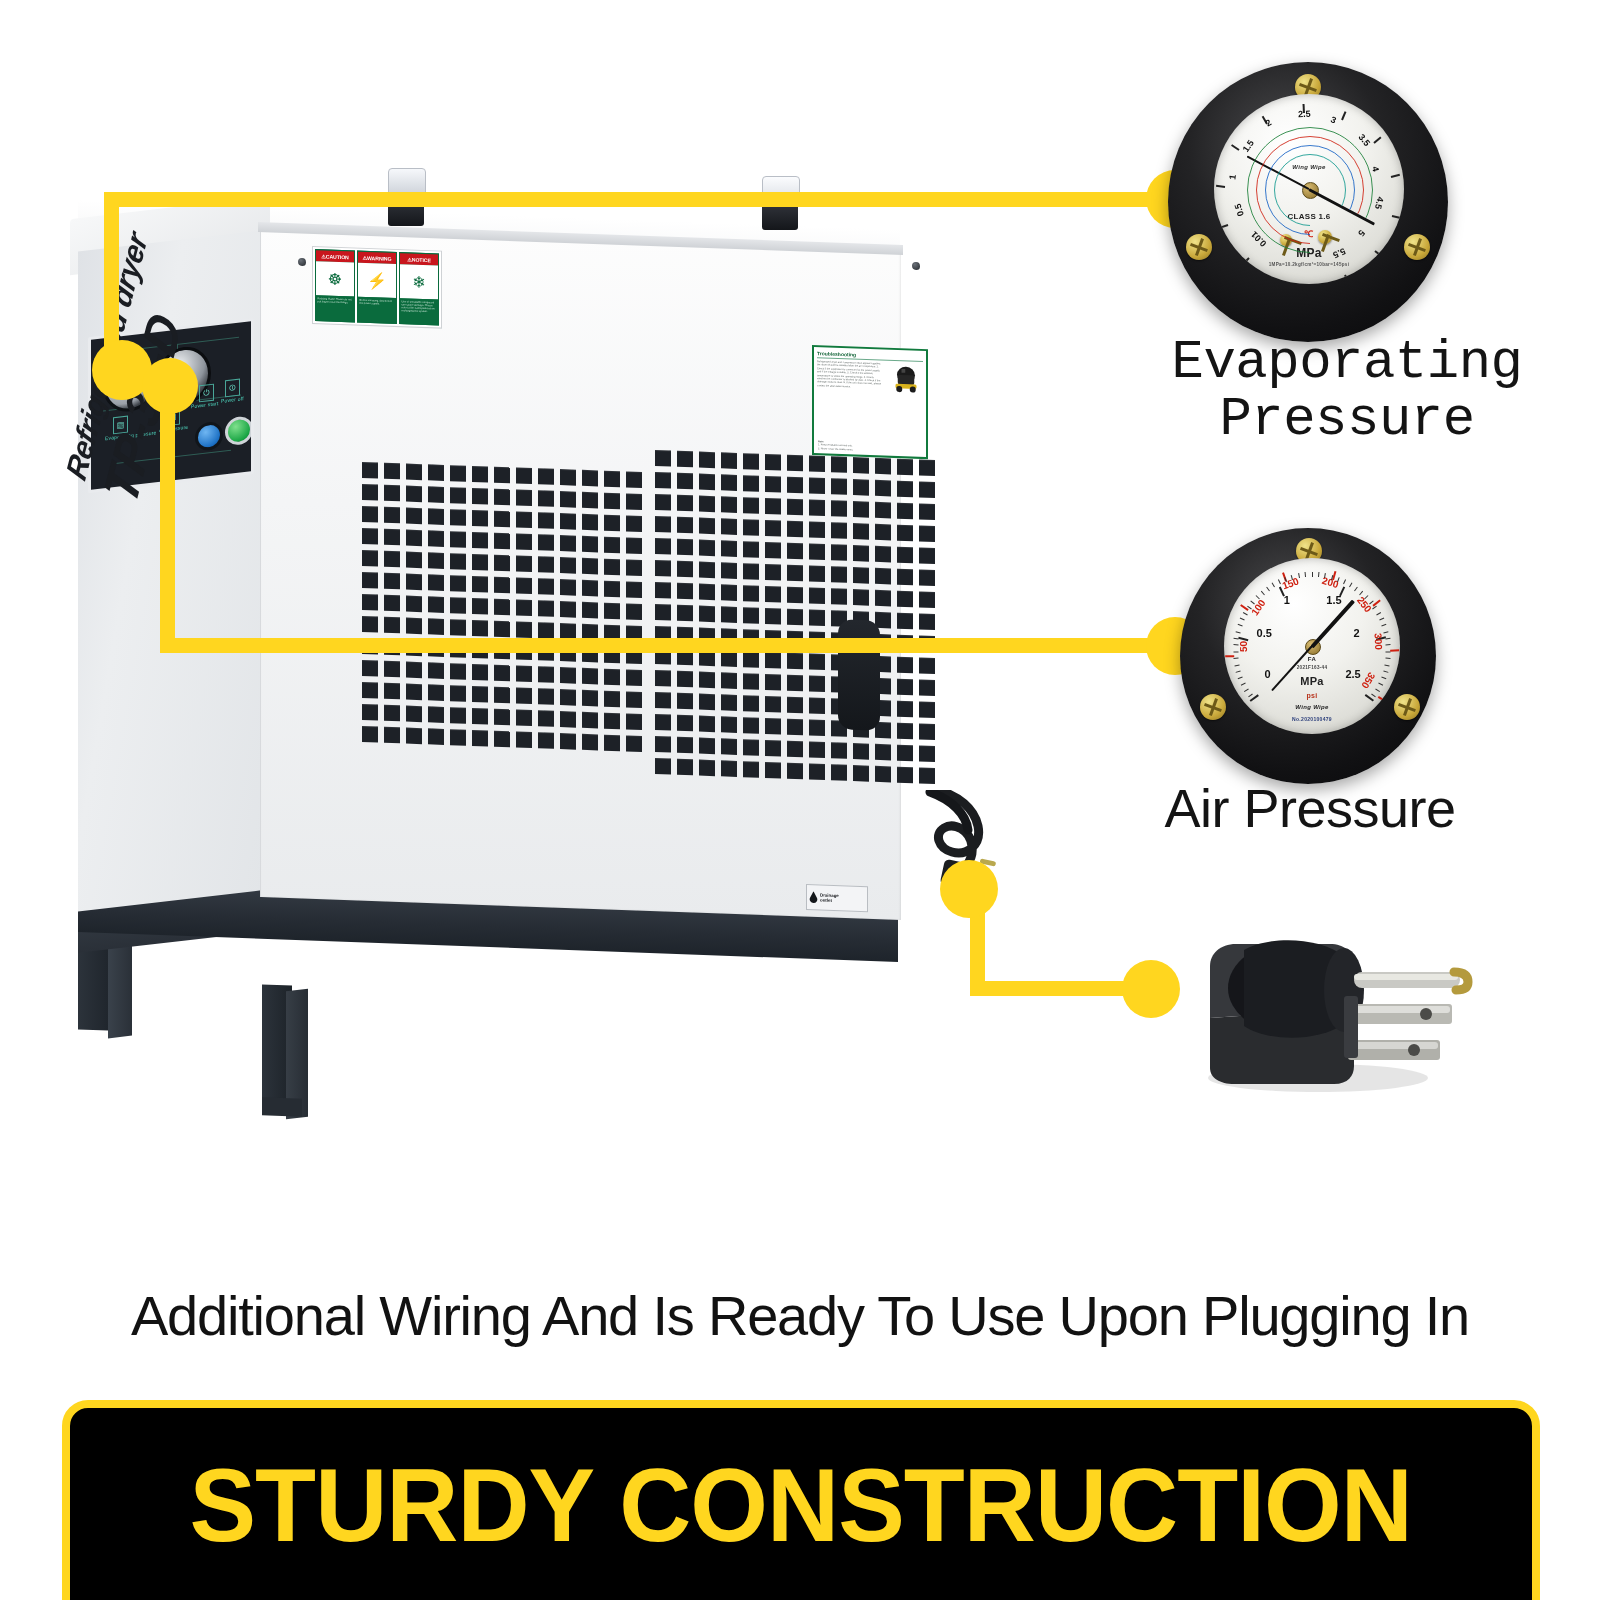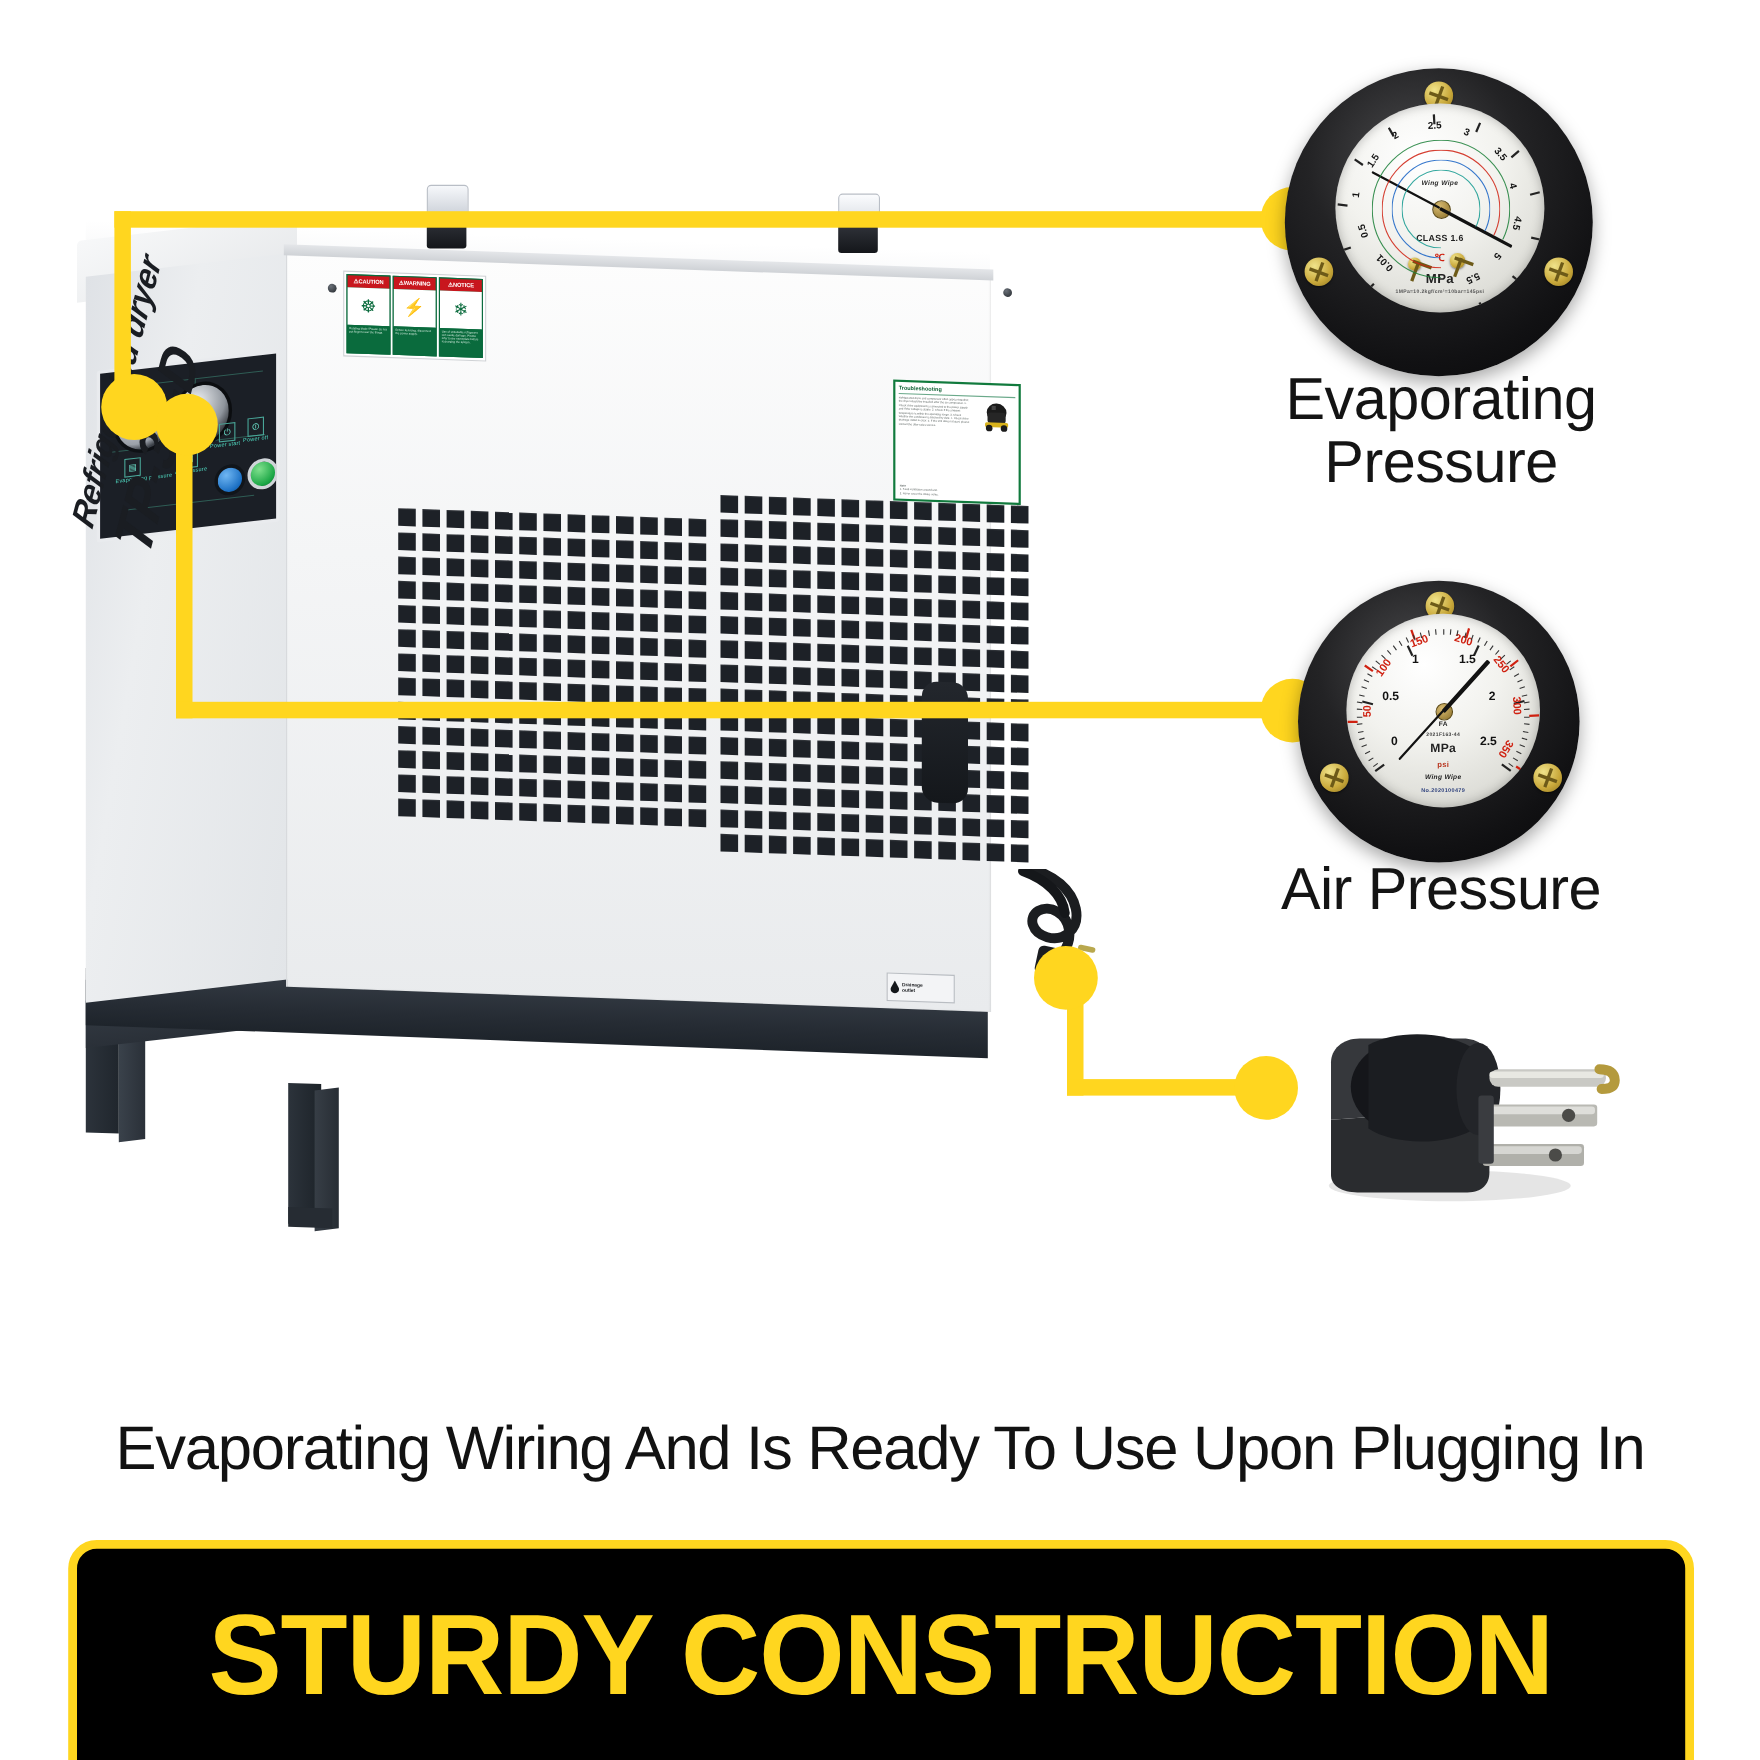--- a/index.html
+++ b/index.html
@@ -817,21 +817,21 @@
         <div class="gtick" style="left: 160.396px; top: 148.072px; width: 2px; height: 9px; transform: rotate(128.636deg);"></div>
         <div class="glabel" style="left: 145.022px; top: 133.579px; font-size: 9px; transform: rotate(128.636deg);">5</div>
         <div class="gtick" style="left: 129.923px; top: 172.036px; width: 2px; height: 9px; transform: rotate(155deg);"></div>
         <div class="glabel" style="left: 118.851px; top: 154.16px; font-size: 9px; transform: rotate(155deg);">5.5</div>
         <div style="position: absolute; left: 33px; top: 33px; width: 124px; height: 124px; border-radius: 50%; border: 1px solid rgb(26, 127, 55); clip-path: polygon(0px 0px, 100% 0px, 100% 72%, 50% 72%, 50% 100%, 0px 100%); opacity: 0.85;"></div>
         <div style="position: absolute; left: 42px; top: 42px; width: 106px; height: 106px; border-radius: 50%; border: 1px solid rgb(207, 32, 16); clip-path: polygon(0px 0px, 100% 0px, 100% 72%, 50% 72%, 50% 100%, 0px 100%); opacity: 0.85;"></div>
         <div style="position: absolute; left: 51px; top: 51px; width: 88px; height: 88px; border-radius: 50%; border: 1px solid rgb(20, 96, 196); clip-path: polygon(0px 0px, 100% 0px, 100% 72%, 50% 72%, 50% 100%, 0px 100%); opacity: 0.85;"></div>
         <div style="position: absolute; left: 60px; top: 60px; width: 70px; height: 70px; border-radius: 50%; border: 1px solid rgb(17, 153, 142); clip-path: polygon(0px 0px, 100% 0px, 100% 72%, 50% 72%, 50% 100%, 0px 100%); opacity: 0.85;"></div>
       </div>
   </div>
-  <div class="cap-title" style="left:1100px;top:335px;width:420px;">
+  <div class="cap-title" style="left:1137px;top:335px;width:420px;font-family:Liberation Mono, monospace;">
     <div>Evaporating</div>
     <div>Pressure</div>
   </div>
 
   <div class="gauge-wrap" style="left:1180px;top:528px;width:256px;height:256px;">
     <div class="gauge-body"></div>
     <div class="gscrew" style="left:116px;top:10px;"></div>
     <div class="gscrew" style="left:20px;top:166px;"></div>
     <div class="gscrew" style="left:214px;top:166px;"></div>
     <div class="gauge-face" id="g2face" style="left:44px;top:30px;width:176px;height:176px;">
@@ -940,19 +940,19 @@
     <path d="M296 72 q14 0 14 10 q0 8 -12 8" fill="none" stroke="#b49a3d" stroke-width="9" stroke-linecap="round"></path>
     <rect x="196" y="104" width="98" height="20" rx="3" fill="#b9b9b3"></rect>
     <rect x="196" y="106" width="96" height="7" rx="3" fill="#dededa"></rect>
     <circle cx="268" cy="114" r="6" fill="#4b4b48"></circle>
     <rect x="190" y="140" width="92" height="20" rx="3" fill="#b0b0aa"></rect>
     <rect x="190" y="142" width="90" height="7" rx="3" fill="#d6d6d2"></rect>
     <circle cx="256" cy="150" r="6" fill="#4b4b48"></circle>
     <rect x="186" y="96" width="14" height="62" rx="3" fill="#3a3c40"></rect>
   </svg>
 
-  <div class="big-caption" style="top:1282px;">Evaporating Wiring And Is Ready To Use Upon Plugging In</div>
+  <div class="big-caption" style="top:1282px;">Additional Wiring And Is Ready To Use Upon Plugging In</div>
 
   <div class="banner">
     <div class="banner-text">STURDY CONSTRUCTION</div>
   </div>
 
 </div>
 
 </body></html>

